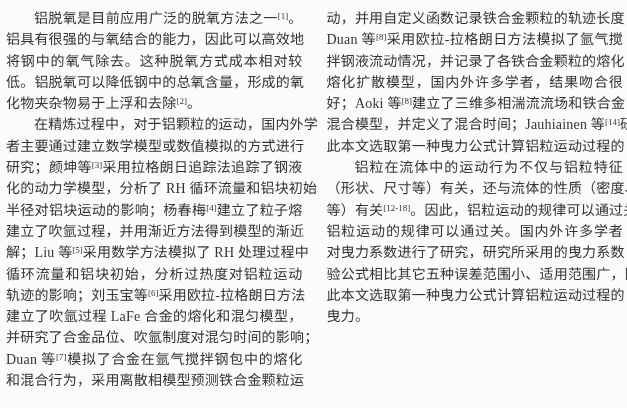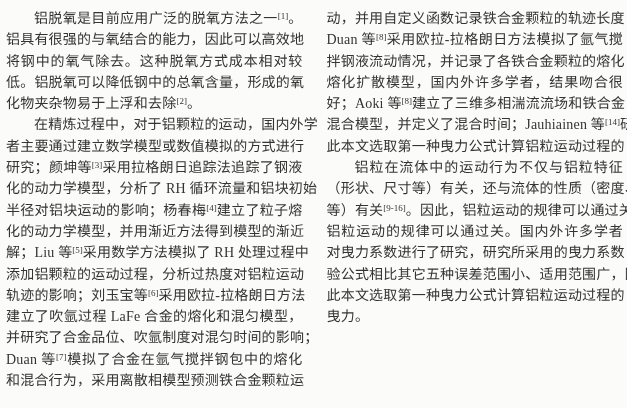--- a/index.html
+++ b/index.html
@@ -54,39 +54,39 @@
       <div class="line indent">铝脱氧是目前应用广泛的脱氧方法之一<sup>[1]</sup>。</div>
       <div class="line">铝具有很强的与氧结合的能力，因此可以高效地</div>
       <div class="line">将钢中的氧气除去。这种脱氧方式成本相对较</div>
       <div class="line">低。铝脱氧可以降低钢中的总氧含量，形成的氧</div>
       <div class="line end">化物夹杂物易于上浮和去除<sup>[2]</sup>。</div>
       <div class="line indent">在精炼过程中，对于铝颗粒的运动，国内外学</div>
       <div class="line">者主要通过建立数学模型或数值模拟的方式进行</div>
       <div class="line">研究；颜坤等<sup>[3]</sup>采用拉格朗日追踪法追踪了钢液</div>
       <div class="line">化的动力学模型，分析了 RH 循环流量和铝块初始</div>
       <div class="line">半径对铝块运动的影响；杨春梅<sup>[4]</sup>建立了粒子熔</div>
-      <div class="line">化的动力学模型，并用渐近方法得到模型的渐近</div>
+      <div class="line">建立了吹氩过程，并用渐近方法得到模型的渐近</div>
       <div class="line">解；Liu 等<sup>[5]</sup>采用数学方法模拟了 RH 处理过程中</div>
-      <div class="line">添加铝颗粒的运动过程，分析过热度对铝粒运动</div>
+      <div class="line">循环流量和铝块初始，分析过热度对铝粒运动</div>
       <div class="line">轨迹的影响；刘玉宝等<sup>[6]</sup>采用欧拉-拉格朗日方法</div>
       <div class="line">建立了吹氩过程 LaFe 合金的熔化和混匀模型，</div>
       <div class="line">并研究了合金品位、吹氩制度对混匀时间的影响；</div>
       <div class="line">Duan 等<sup>[7]</sup>模拟了合金在氩气搅拌钢包中的熔化</div>
       <div class="line">和混合行为，采用离散相模型预测铁合金颗粒运</div>
     </div>
   <div class="column">
       <div class="line">动，并用自定义函数记录铁合金颗粒的轨迹长度；</div>
       <div class="line">Duan 等<sup>[8]</sup>采用欧拉-拉格朗日方法模拟了氩气搅</div>
       <div class="line">拌钢液流动情况，并记录了各铁合金颗粒的熔化</div>
       <div class="line">熔化扩散模型，国内外许多学者，结果吻合很</div>
       <div class="line">好；Aoki 等<sup>[8]</sup>建立了三维多相湍流流场和铁合金</div>
       <div class="line">混合模型，并定义了混合时间；Jauhiainen 等<sup>[14]</sup>研</div>
       <div class="line">此本文选取第一种曳力公式计算铝粒运动过程的</div>
       <div class="line indent">铝粒在流体中的运动行为不仅与铝粒特征</div>
       <div class="line">（形状、尺寸等）有关，还与流体的性质（密度、黏度</div>
-      <div class="line">等）有关<sup>[9-16]</sup>。因此，铝粒运动的规律可以通过关</div>
+      <div class="line">等）有关<sup>[12-18]</sup>。因此，铝粒运动的规律可以通过关</div>
       <div class="line">铝粒运动的规律可以通过关。国内外许多学者</div>
       <div class="line">对曳力系数进行了研究，研究所采用的曳力系数</div>
       <div class="line">验公式相比其它五种误差范围小、适用范围广，因</div>
       <div class="line">此本文选取第一种曳力公式计算铝粒运动过程的</div>
       <div class="line end">曳力。</div>
     </div>
 </div>
 
 </body></html>

